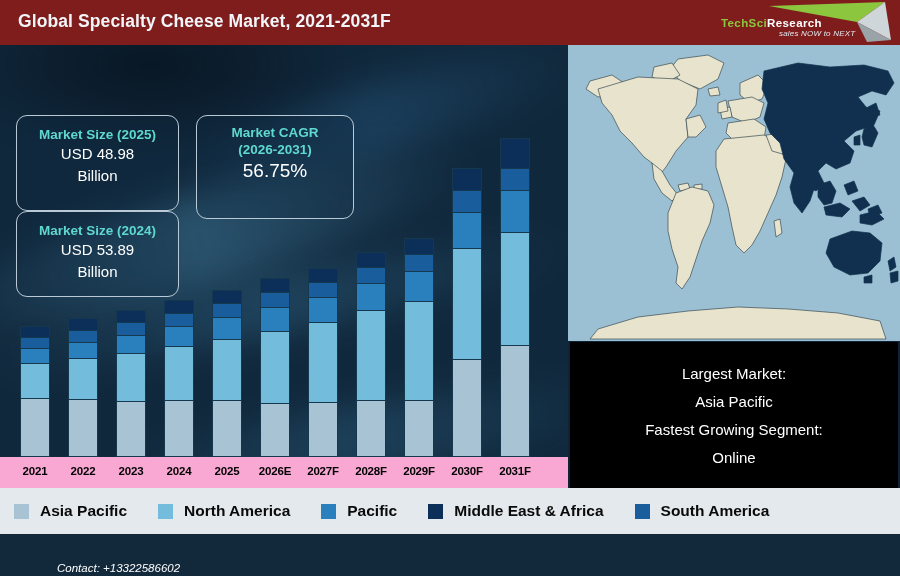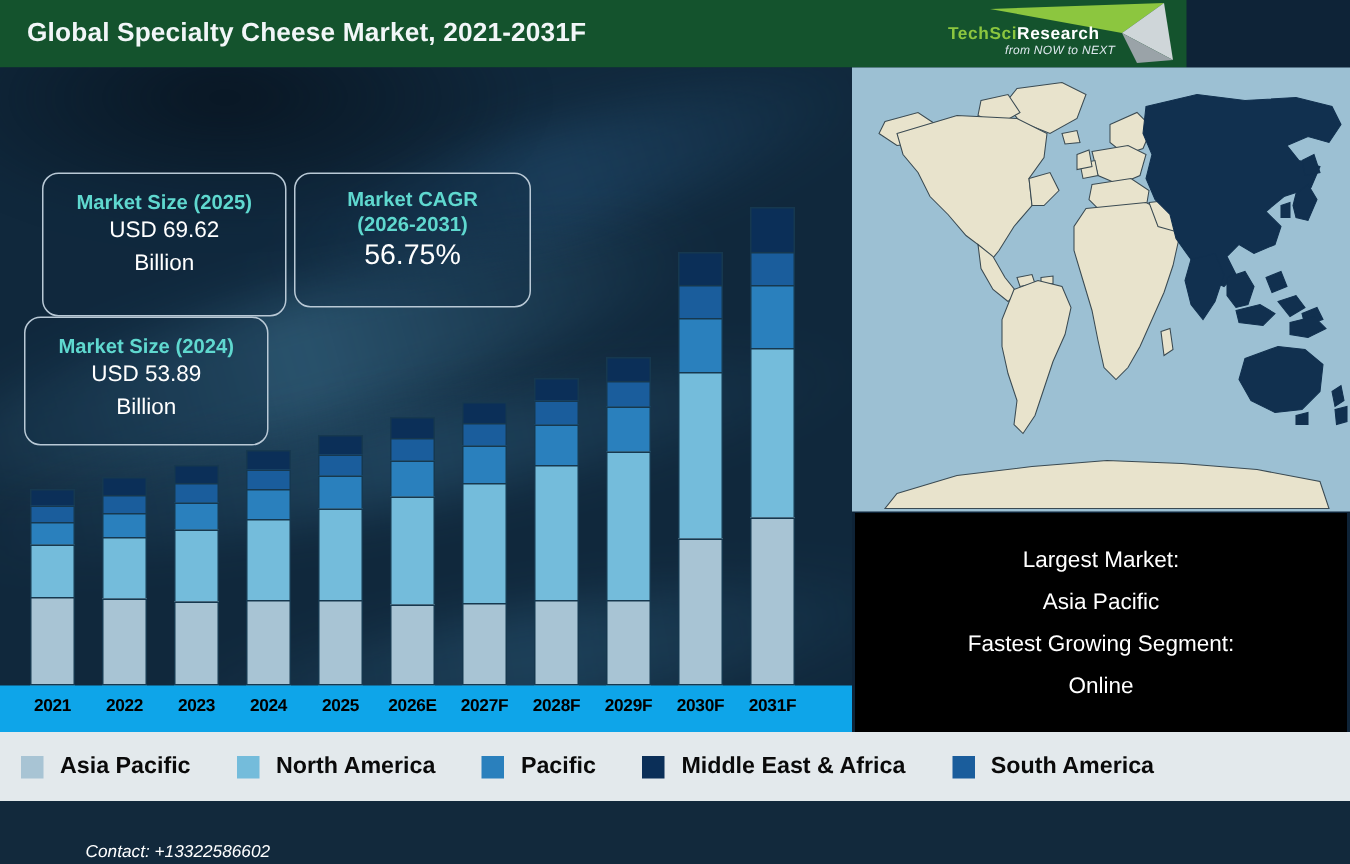--- a/index.html
+++ b/index.html
@@ -7,35 +7,35 @@
   body {
     font-family: "Liberation Sans", sans-serif;
     background: #0e2337;
     overflow: hidden;
     position: relative;
   }
   #page { position: relative; width: 900px; height: 576px; overflow: hidden; }
 
   
   .header {
-    position: absolute; left: 0; top: 0; width: 791px; height: 45px;
-    background: #14532d;
+    position: absolute; left: 0; top: 0; width: 900px; height: 45px;
+    background: #7f1d1d;
   }
   .header-title {
     position: absolute; left: 18px; top: 11px;
     font-size: 17.5px; font-weight: bold; color: #f2f6f8;
     letter-spacing: .1px;
   }
   .logo-box {
     position: absolute; right: 0; top: 0; width: 183px; height: 45px;
     overflow: hidden;
   }
   .logo-arrow { position: absolute; inset: 0; }
   .logo-text {
-    position: absolute; left: 24px; top: 17px;
+    position: absolute; left: 4px; top: 17px;
     font-size: 11.5px; font-weight: bold; letter-spacing: .4px;
     font-family: "Liberation Sans", sans-serif;
   }
   .logo-text .t1 { color: #8cc63f; }
   .logo-text .t2 { color: #ffffff; }
   .logo-tag {
     position: absolute; left: 62px; top: 29px;
     font-size: 8px; font-style: italic; color: #dfe8ee; letter-spacing: .2px;
   }
 
@@ -78,34 +78,34 @@
     background: rgba(18,44,66,.30);
     padding-top: 10px;
   }
   .card .hd {
     color: #5fd8cf; font-size: 13.5px; font-weight: bold; line-height: 17px;
   }
   .card .vl {
     color: #ffffff; font-size: 15px; line-height: 22px;
   }
   .card .vl.big { font-size: 19px; line-height: 26px; }
-  #card-size-2025 { left: 28px; top: 70px; width: 163px; height: 96px; }
-  #card-cagr     { left: 196px; top: 70px; width: 158px; height: 90px; padding-top: 8px; }
+  #card-size-2025 { left: 16px; top: 70px; width: 163px; height: 96px; }
+  #card-cagr     { left: 196px; top: 70px; width: 158px; height: 104px; padding-top: 8px; }
   #card-size-2031 { left: 16px; top: 166px; width: 163px; height: 86px; }
 
   
   .plot { position: absolute; left: 0; top: 0; width: 568px; height: 443px; }
   .bar { position: absolute; bottom: 0; width: 30px; }
   .seg { width: 100%; border: 1px solid #16384f; border-bottom: none; }
   .seg:last-child { border-bottom: 1px solid #16384f; }
 
   
   .axis-strip {
     position: absolute; left: 0; top: 457px; width: 568px; height: 31px;
-    background: #0ea5e9;
+    background: #f9a8d4;
   }
   .axis-lbl {
     position: absolute; top: 8px; width: 48px; text-align: center;
     font-size: 11.5px; font-weight: bold; color: #000; letter-spacing: -.2px;
   }
 
   
   .map-panel {
     position: absolute; left: 568px; top: 45px; width: 332px; height: 296px;
     background: #9cc0d3; overflow: hidden;
@@ -152,21 +152,21 @@
     <div class="header-title">Global Specialty Cheese Market, 2021-2031F</div>
     <div class="logo-box">
       <svg class="logo-arrow" viewBox="0 0 183 45" preserveAspectRatio="none">
         <polygon points="52,6 168,2 140,22" fill="#8cc63f"></polygon>
         <polygon points="168,2 140,22 174,40" fill="#cfd6d9"></polygon>
         <polygon points="140,22 174,40 150,42" fill="#9aa3a8"></polygon>
       </svg>
       <div class="logo-text">
         <span class="t1">TechSci</span><span class="t2">Research</span>
       </div>
-      <div class="logo-tag">from NOW to NEXT</div>
+      <div class="logo-tag">sales NOW to NEXT</div>
     </div>
   </div>
 
   <div class="chart-panel">
     <div class="dark-tl"></div>
     <div class="swoosh sw4"></div>
     <div class="swoosh sw1"></div>
     <div class="swoosh sw2"></div>
     <div class="swoosh sw3"></div>
 
@@ -245,21 +245,21 @@
           <div class="seg" title="Middle East &amp; Africa 2031F: 5.5" style="height: 30px; background: rgb(11, 47, 88);"></div>
           <div class="seg" title="South America 2031F: 4" style="height: 22px; background: rgb(26, 93, 156);"></div>
           <div class="seg" title="Europe 2031F: 7.7" style="height: 42px; background: rgb(42, 128, 189);"></div>
           <div class="seg" title="North America 2031F: 20.7" style="height: 113px; background: rgb(116, 188, 219);"></div>
           <div class="seg" title="Asia Pacific 2031F: 20.5" style="height: 112px; background: rgb(168, 196, 212);"></div>
         </div>
       </div>
 
     <div class="card" id="card-size-2025">
       <div class="hd">Market Size (2025)</div>
-      <div class="vl">USD 69.62</div>
+      <div class="vl">USD 48.98</div>
       <div class="vl">Billion</div>
     </div>
 
     <div class="card" id="card-cagr">
       <div class="hd">Market CAGR</div>
       <div class="hd">(2026-2031)</div>
       <div class="vl big">56.75%</div>
     </div>
 
     <div class="card" id="card-size-2031">

